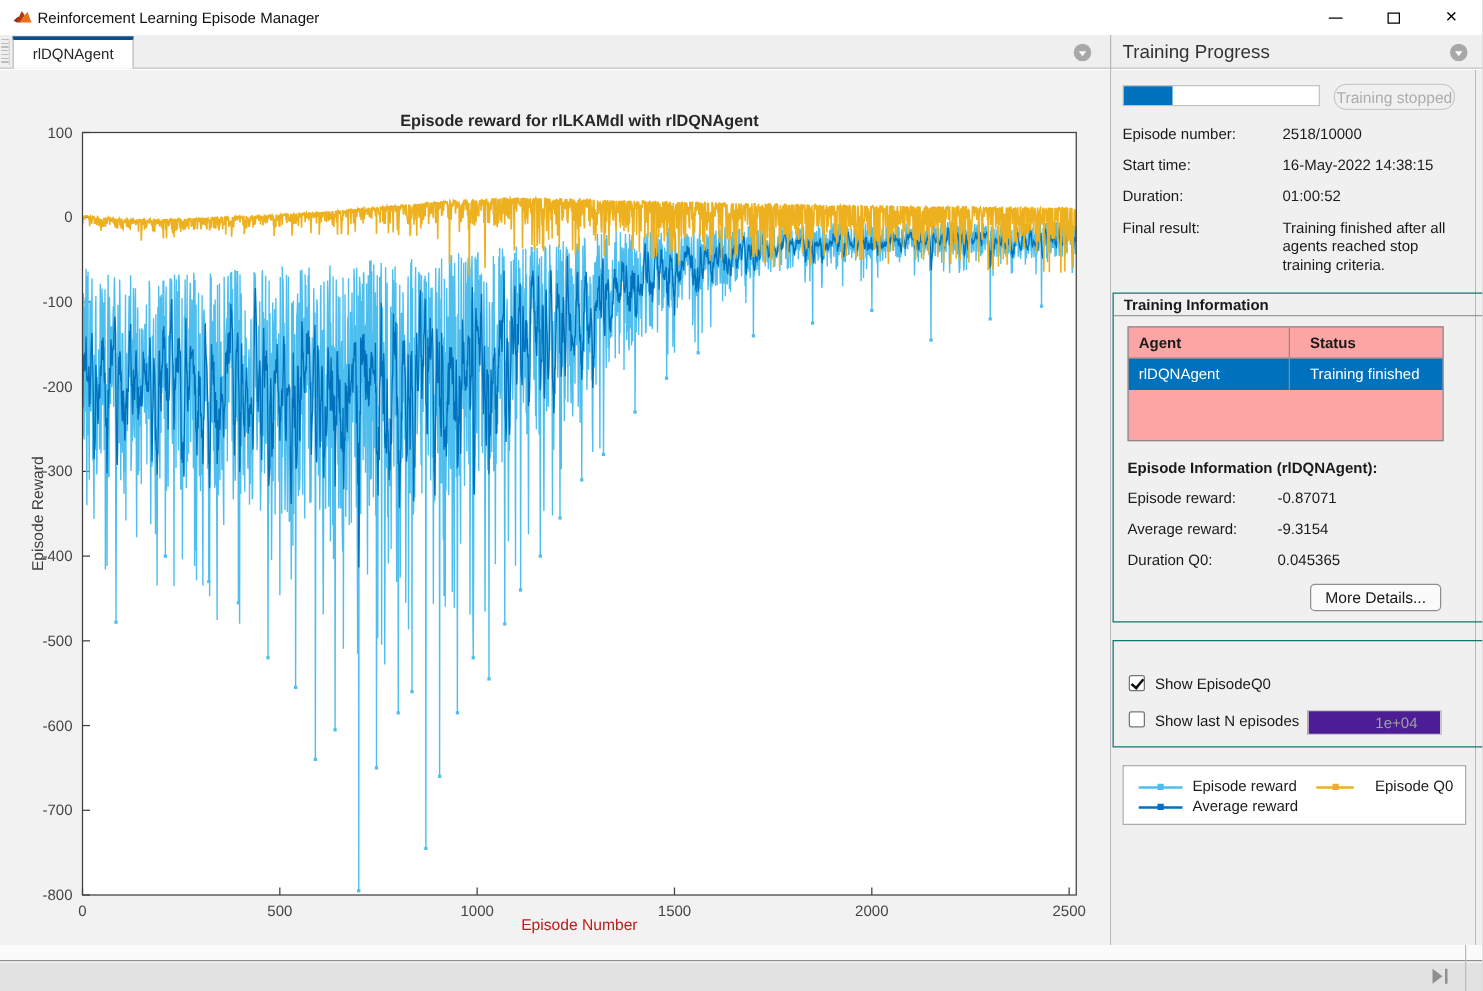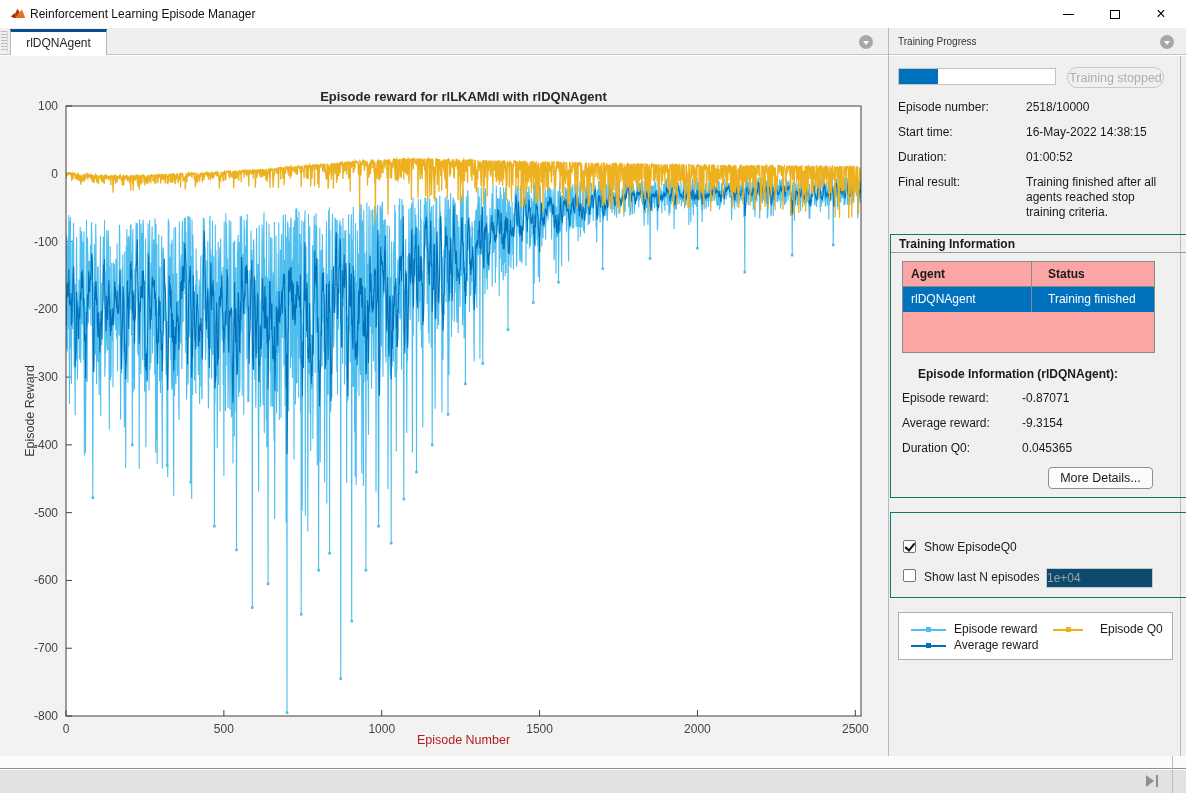--- a/index.html
+++ b/index.html
@@ -23,21 +23,21 @@
           background:repeating-linear-gradient(to bottom,#bdbdbd 0 1px,transparent 1px 3px);
           border-right:1px solid #d7d7d7; }
   .tab { position:absolute; left:10px; top:1px; width:97px; height:26px; background:#fff;
          border:1px solid #b7b7b7; border-top:3px solid #0b4d8c; border-bottom:none;
          text-align:center; line-height:22px; font-size:12px; color:#262626; }
   .circle-icon { position:absolute; width:14px; height:14px; border-radius:50%; background:#a8a8a8;
                  display:flex; align-items:center; justify-content:center; }
   .circle-icon .tri { width:0; height:0; border-left:3.5px solid transparent; border-right:3.5px solid transparent;
                       border-top:4.5px solid #fff; margin-top:1px; }
   .strip-collapse { left:859px; top:7px; }
-  .panel-head-title { position:absolute; left:898px; top:28px; height:27px; line-height:27px; font-size:10px; color:#333; }
+  .panel-head-title { position:absolute; left:898px; top:28px; height:27px; line-height:27px; font-size:15px; color:#333; }
   .panel-collapse { left:1160px; top:7px; }
 
   
   .chart-area { position:absolute; left:0; top:56px; width:888px; height:700px; background:#f2f2f2; }
   .vdiv { position:absolute; left:888px; top:28px; width:1px; height:728px; background:#b9b9b9; }
   .panel { position:absolute; left:889px; top:56px; width:291px; height:700px; background:#f0f0f0; }
   .panel-rborder { position:absolute; left:1180px; top:56px; width:1px; height:700px; background:#b9b9b9; }
   .far-right { position:absolute; left:1181px; top:56px; width:5px; height:700px; background:#f0f0f0; }
 
   
@@ -63,31 +63,31 @@
   .group-box { position:absolute; left:1px; width:313px; border:1px solid #0f766e; }
   .group-title { height:18px; line-height:18px; padding-left:8px; font-weight:bold; border-bottom:1px solid #9b9b9b; }
 
   .agent-table { position:absolute; left:11px; top:26px; width:253px; height:92px; background:#fca5a5; border:1px solid #8a8a8a; }
   .tbl-row { position:relative; height:25px; line-height:25px; }
   .tbl-head { font-weight:bold; border-bottom:1px solid #8a8a8a; }
   .tbl-cell-a { position:absolute; left:0; top:0; width:128px; height:100%; padding-left:8px; }
   .tbl-cell-b { position:absolute; left:128px; top:0; right:0; height:100%; padding-left:16px; border-left:1px solid #8a8a8a; }
   .tbl-selected { background:#0072BD; color:#fff; }
 
-  .ep-info-title { position:absolute; left:11px; top:132px; font-weight:bold;margin-left:16px; }
+  .ep-info-title { position:absolute; left:11px; top:132px; font-weight:bold; }
   .stat-row { position:absolute; left:11px; width:255px; }
   .stat-value { position:absolute; left:120px; top:0; }
   .more-btn { position:absolute; left:157px; top:232px; width:105px; height:22px; color:#1a1a1a; background:#fbfbfb; border-color:#8f8f8f; }
 
   .checkbox { position:absolute; width:13px; height:13px; background:#fff; border:1px solid #767676; border-radius:2px; }
   .checkbox.checked::after { content:""; position:absolute; left:3px; top:0px; width:4px; height:8px;
                              border-right:2px solid #111; border-bottom:2px solid #111; transform:rotate(40deg); }
   .cb-label { position:absolute; left:33px; line-height:15px; }
-  .n-input { position:absolute; left:155px; top:55px; width:107px; height:20px; background:#0c4a6e;
-             border:1px solid #c9c9c9; color:#a0a0a0; font-size:12px; text-align:left; padding-right:4px;
+  .n-input { position:absolute; left:155px; top:55px; width:107px; height:20px; background:#4c1d95;
+             border:1px solid #c9c9c9; color:#a0a0a0; font-size:12px; text-align:right; padding-right:18px;
              font-family:"Liberation Sans", sans-serif; }
 
   .legend-box { position:absolute; left:9px; top:556px; width:275px; height:48px; background:#fff; border:1px solid #adadad; }
   .lg-entry { position:absolute; height:15px; line-height:15px; font-size:12px; color:#1a1a1a; }
   .lg-line { position:absolute; top:7px; height:2px; }
   .lg-marker { position:absolute; top:-2px; left:50%; width:5px; height:5px; margin-left:-2.5px; }
 
   
   .scrollbar-strip { position:absolute; left:0; top:756px; width:1186px; height:13px; background:#fbfbfb; border-bottom:1px solid #8f8f8f; }
   .statusbar { position:absolute; left:0; top:770px; width:1186px; height:23px; background:#e2e2e2; }

